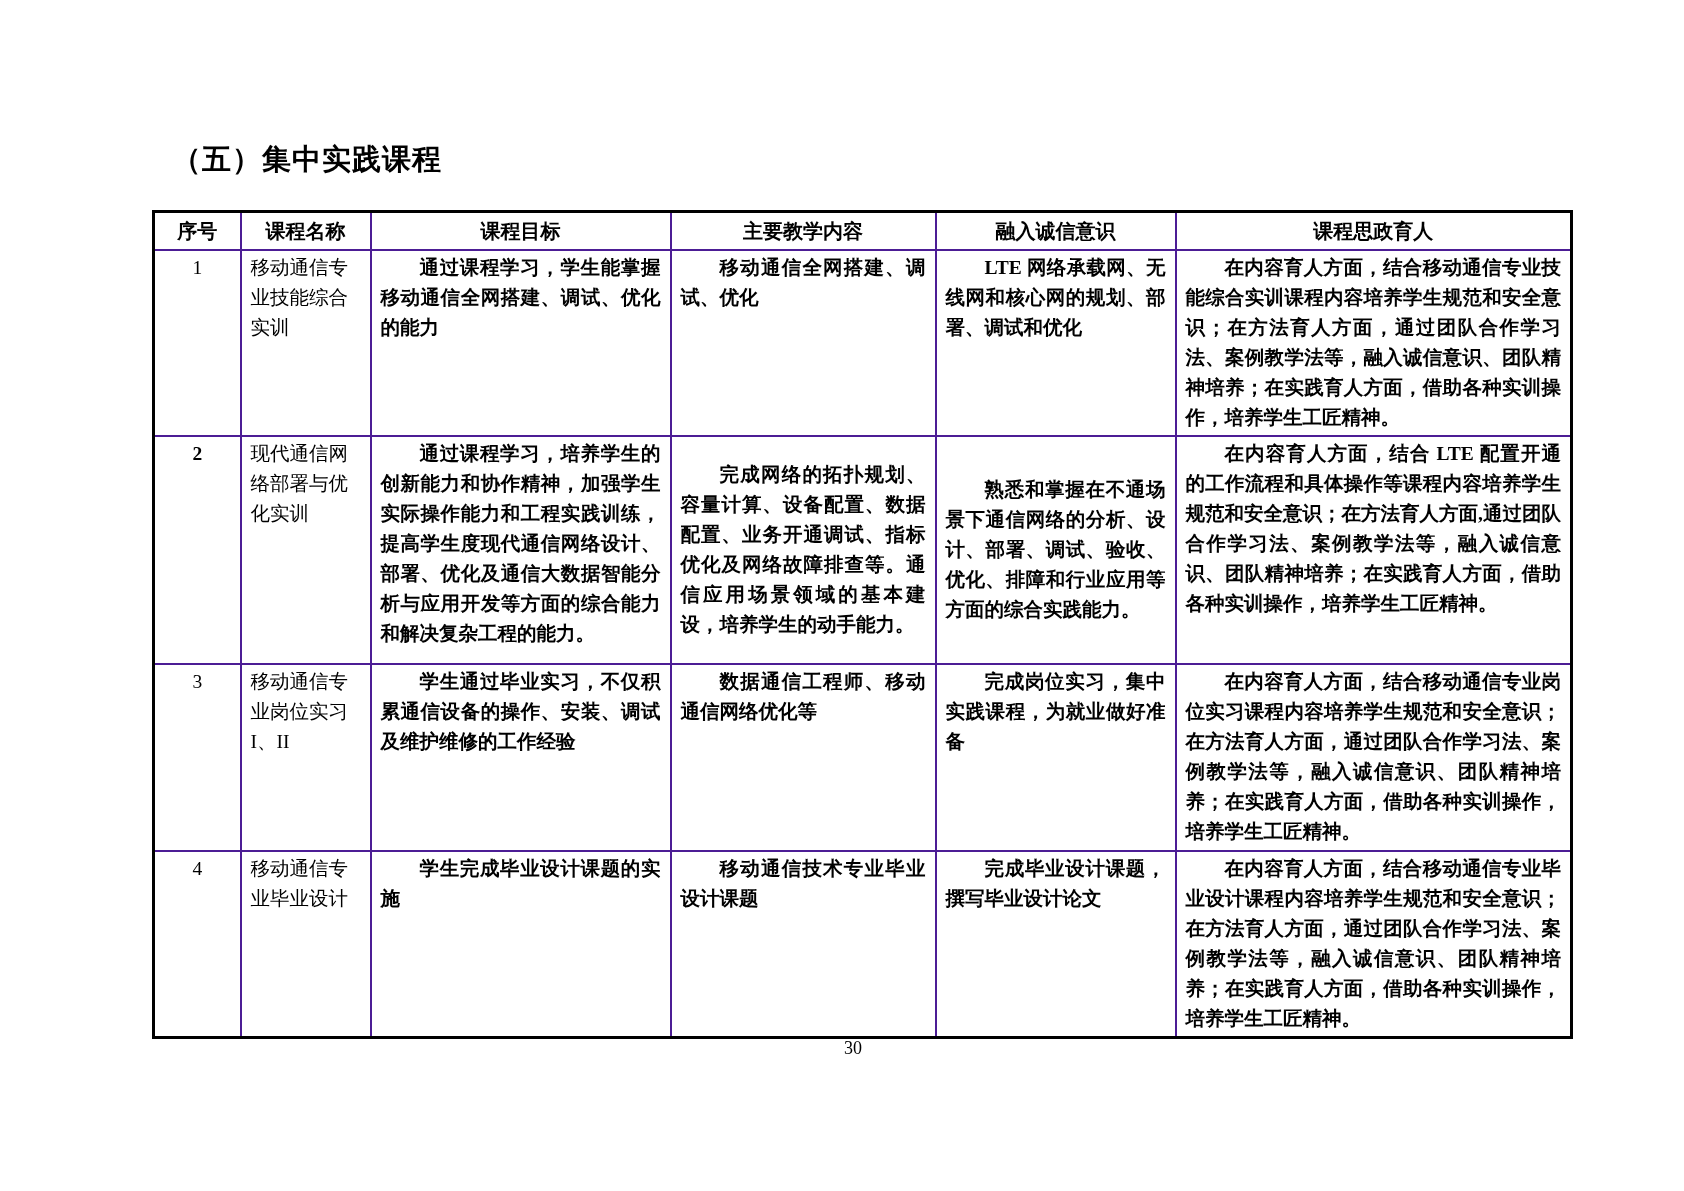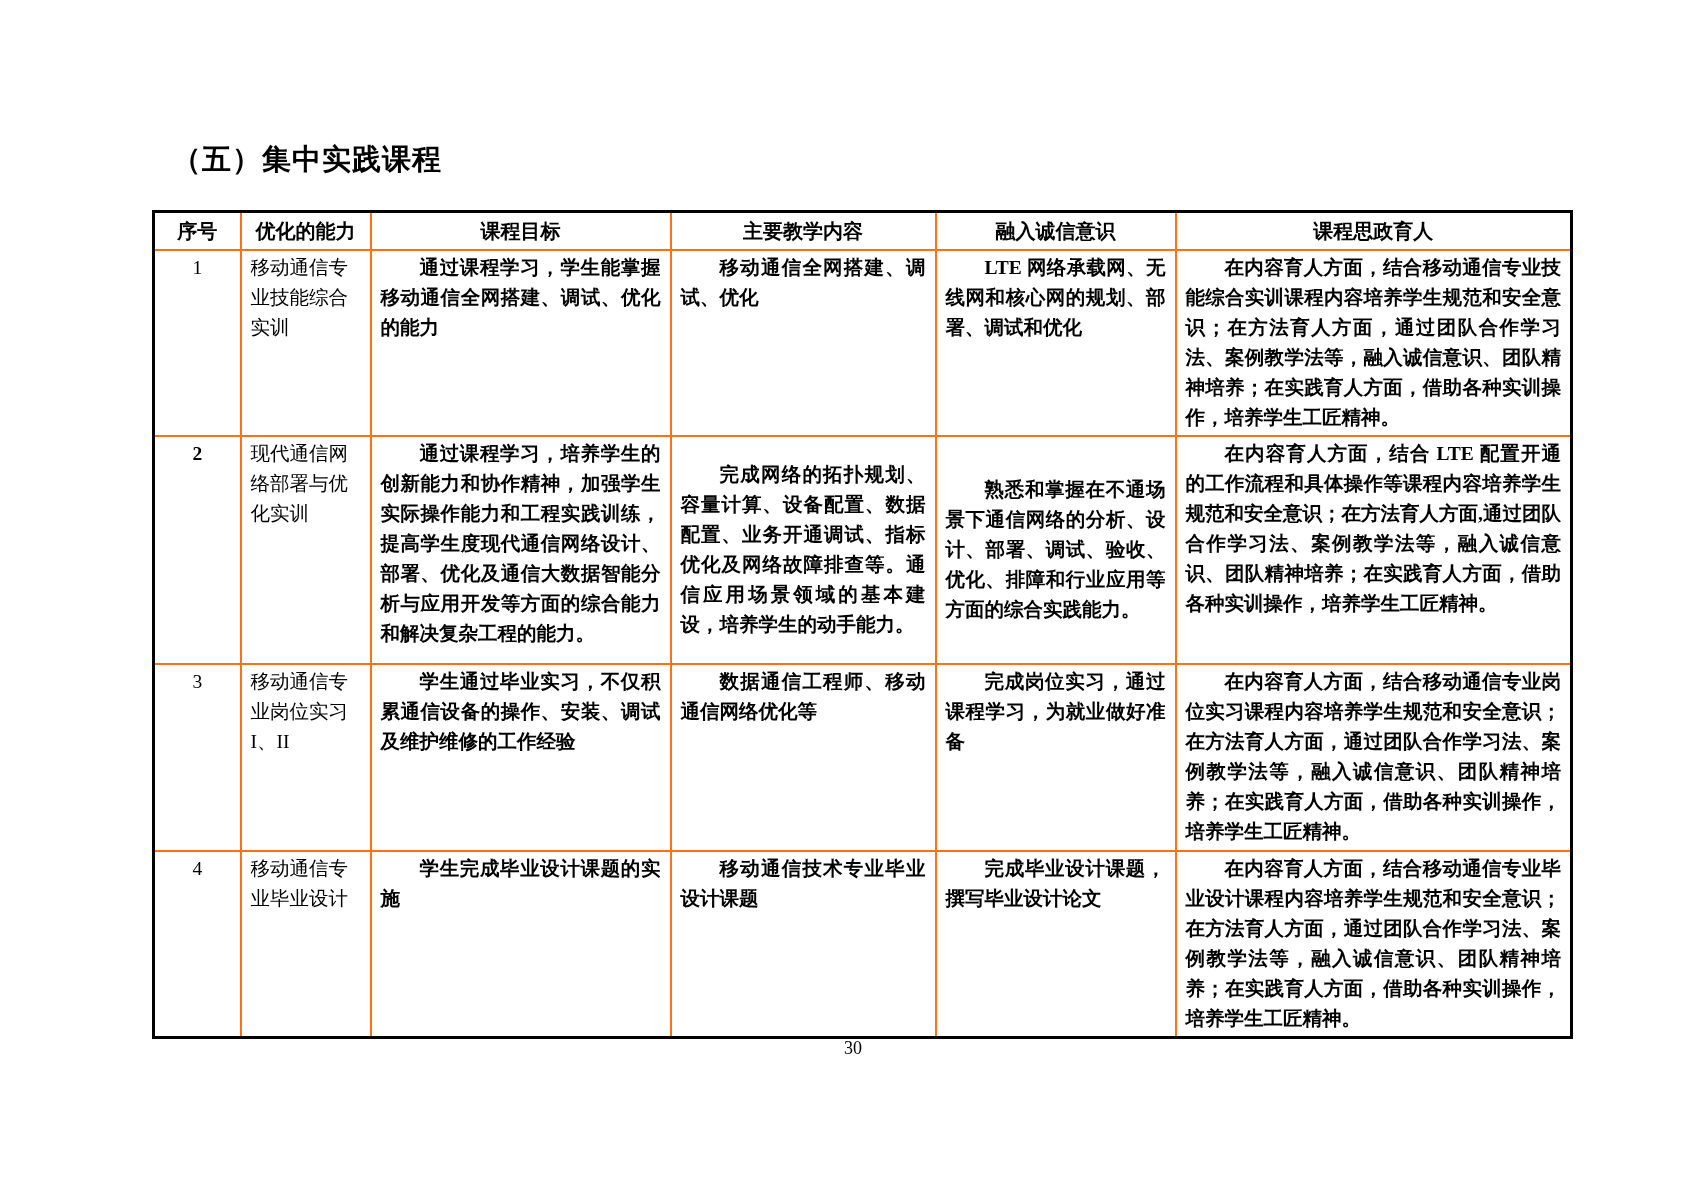--- a/index.html
+++ b/index.html
@@ -29,21 +29,21 @@
   table.course-table {
     position: absolute;
     left: 128px;
     top: 210px;
     border-collapse: collapse;
     table-layout: fixed;
     width: 1418px;
     border: 3px solid #000;
   }
   table.course-table td, table.course-table th {
-    border: 2px solid #f97316;
+    border: 2px solid #4c1d95;
     padding: 2px 9px;
     font-size: 19.5px;
     line-height: 30px;
     vertical-align: top;
     word-break: break-all;
     box-sizing: border-box;
   }
   table.course-table th {
     font-weight: bold;
     text-align: center;
@@ -109,21 +109,21 @@
       <col class="c-no">
         <col class="c-name">
         <col class="c-goal">
       <col class="c-cont">
         <col class="c-req">
         <col class="c-ideo">
     </colgroup>
     <thead>
       <tr>
         <th>序号</th>
-        <th>优化的能力</th>
+        <th>课程名称</th>
         <th>课程目标</th>
         <th>主要教学内容</th>
         <th>融入诚信意识</th>
         <th>课程思政育人</th>
       </tr>
     </thead>
     <tbody>
       <tr class="r1">
         <td class="col-no">1</td>
         <td class="col-name">移动通信专业技能综合实训</td>
@@ -159,21 +159,21 @@
       <tr class="r3">
         <td class="col-no">3</td>
         <td class="col-name">移动通信专业岗位实习 I、II</td>
         <td class="col-goal para">
             <div class="p">学生通过毕业实习，不仅积累通信设备的操作、安装、调试及维护维修的工作经验</div>
           </td>
         <td class="col-cont para">
             <div class="p">数据通信工程师、移动通信网络优化等</div>
           </td>
         <td class="col-req para">
-            <div class="p">完成岗位实习，通过课程学习，为就业做好准备</div>
+            <div class="p">完成岗位实习，集中实践课程，为就业做好准备</div>
           </td>
         <td class="col-ideo para">
             <div class="p">在内容育人方面，结合移动通信专业岗位实习课程内容培养学生规范和安全意识；在方法育人方面，通过团队合作学习法、案例教学法等，融入诚信意识、团队精神培养；在实践育人方面，借助各种实训操作，培养学生工匠精神。</div>
           </td>
       </tr>
       <tr class="r4">
         <td class="col-no">4</td>
         <td class="col-name">移动通信专业毕业设计</td>
         <td class="col-goal para">
             <div class="p">学生完成毕业设计课题的实施</div>

